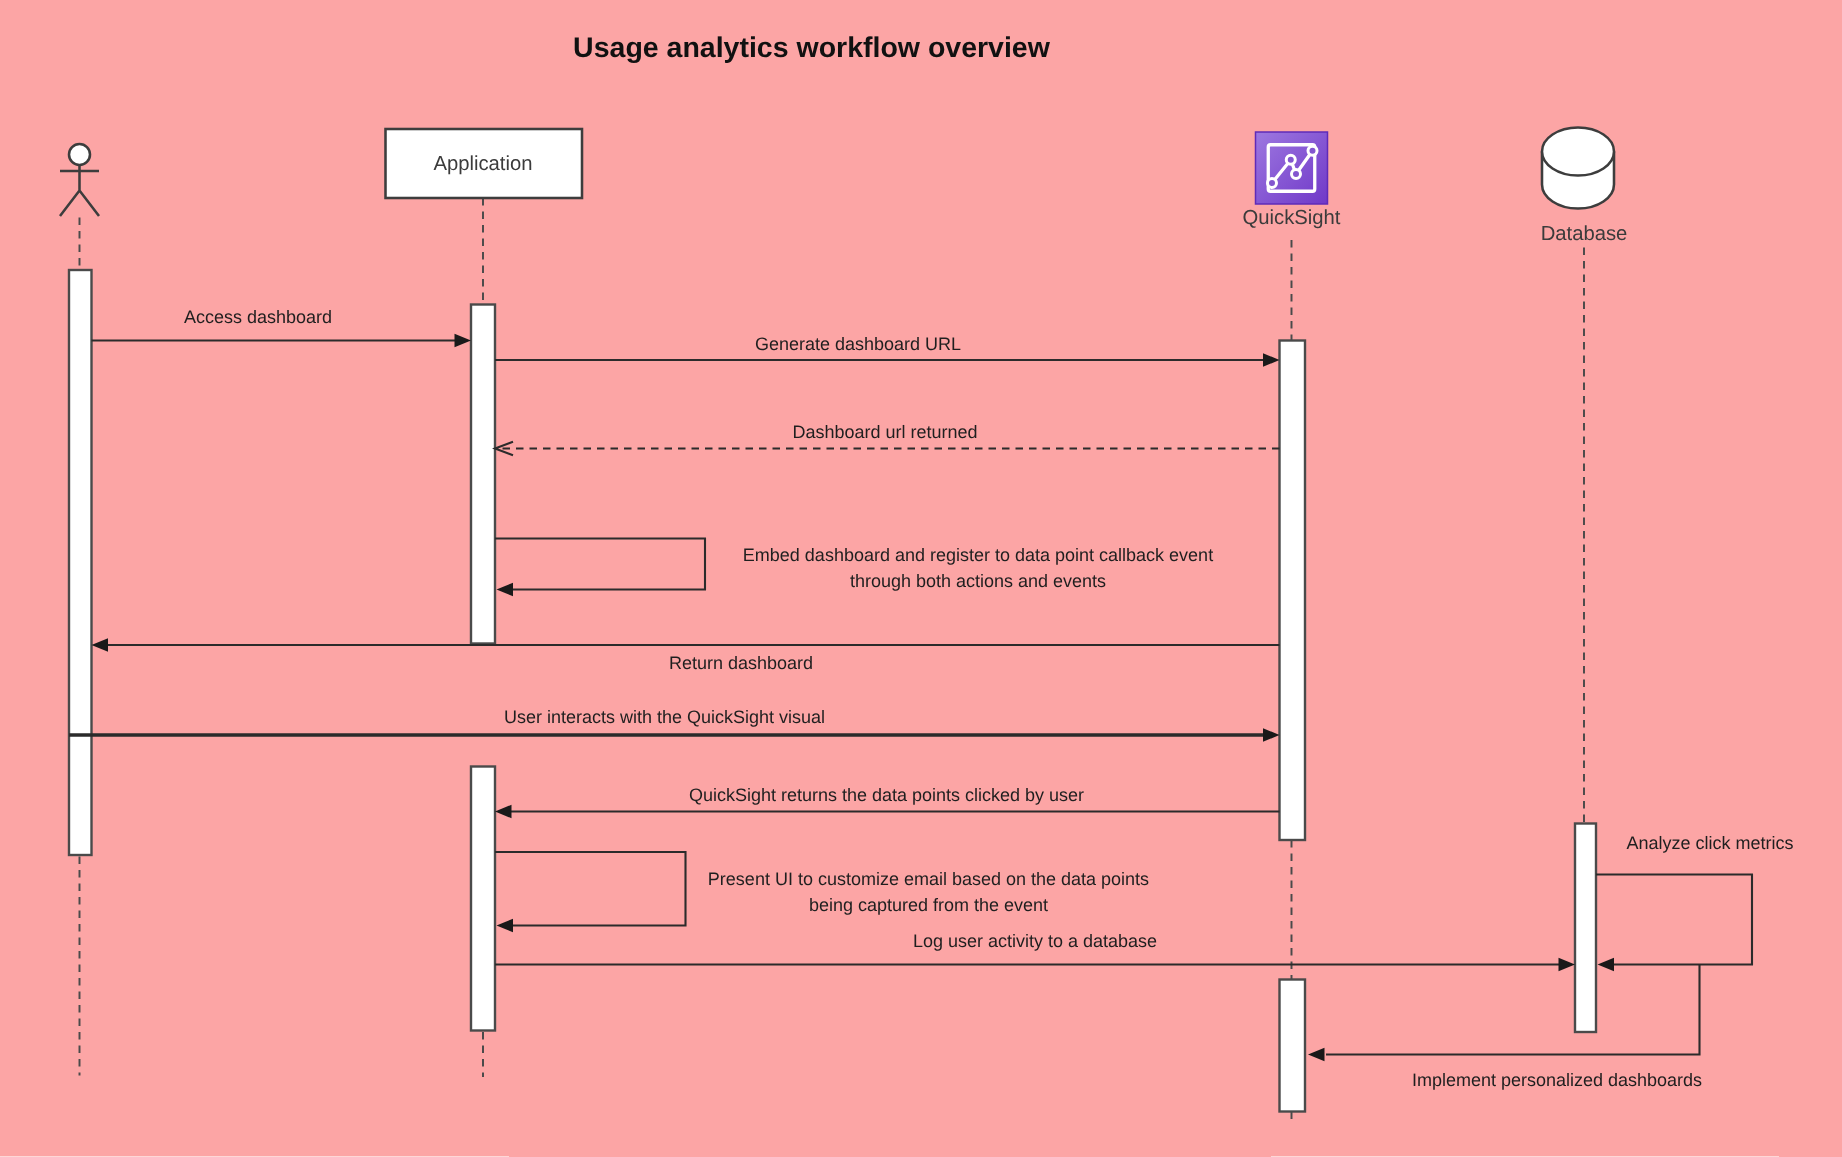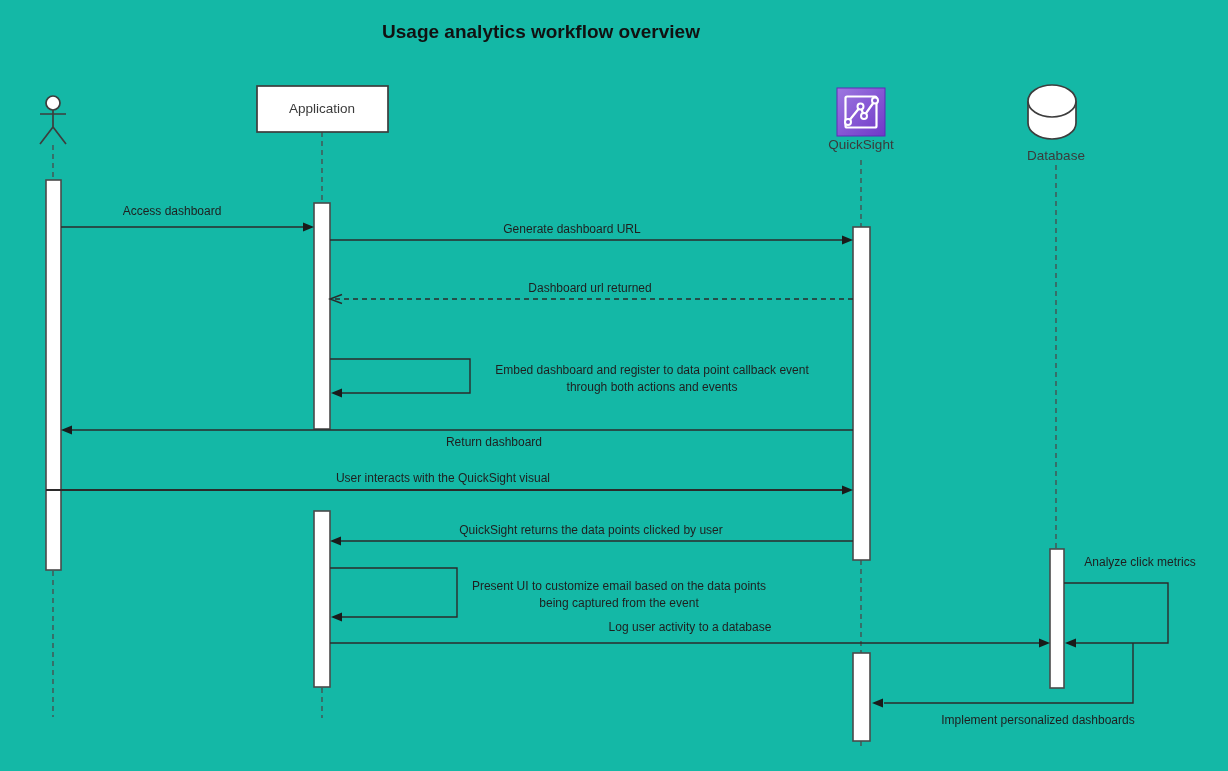--- a/index.html
+++ b/index.html
@@ -1,20 +1,20 @@
 <!DOCTYPE html>
 <html><head>
 <meta charset="utf-8">
 <style>
   html, body { margin: 0; padding: 0; background: #ffffff; }
   #canvas {
     position: relative;
     width: 1228px;
     height: 771px;
-    background: #14b8a6;
+    background: #fca5a5;
     font-family: "Liberation Sans", sans-serif;
     overflow: hidden;
   }
   svg text {
     font-family: "Liberation Sans", sans-serif;
     fill: #1f1f1f;
   }
   .title-text {
     font-size: 19px;
     font-weight: bold;

